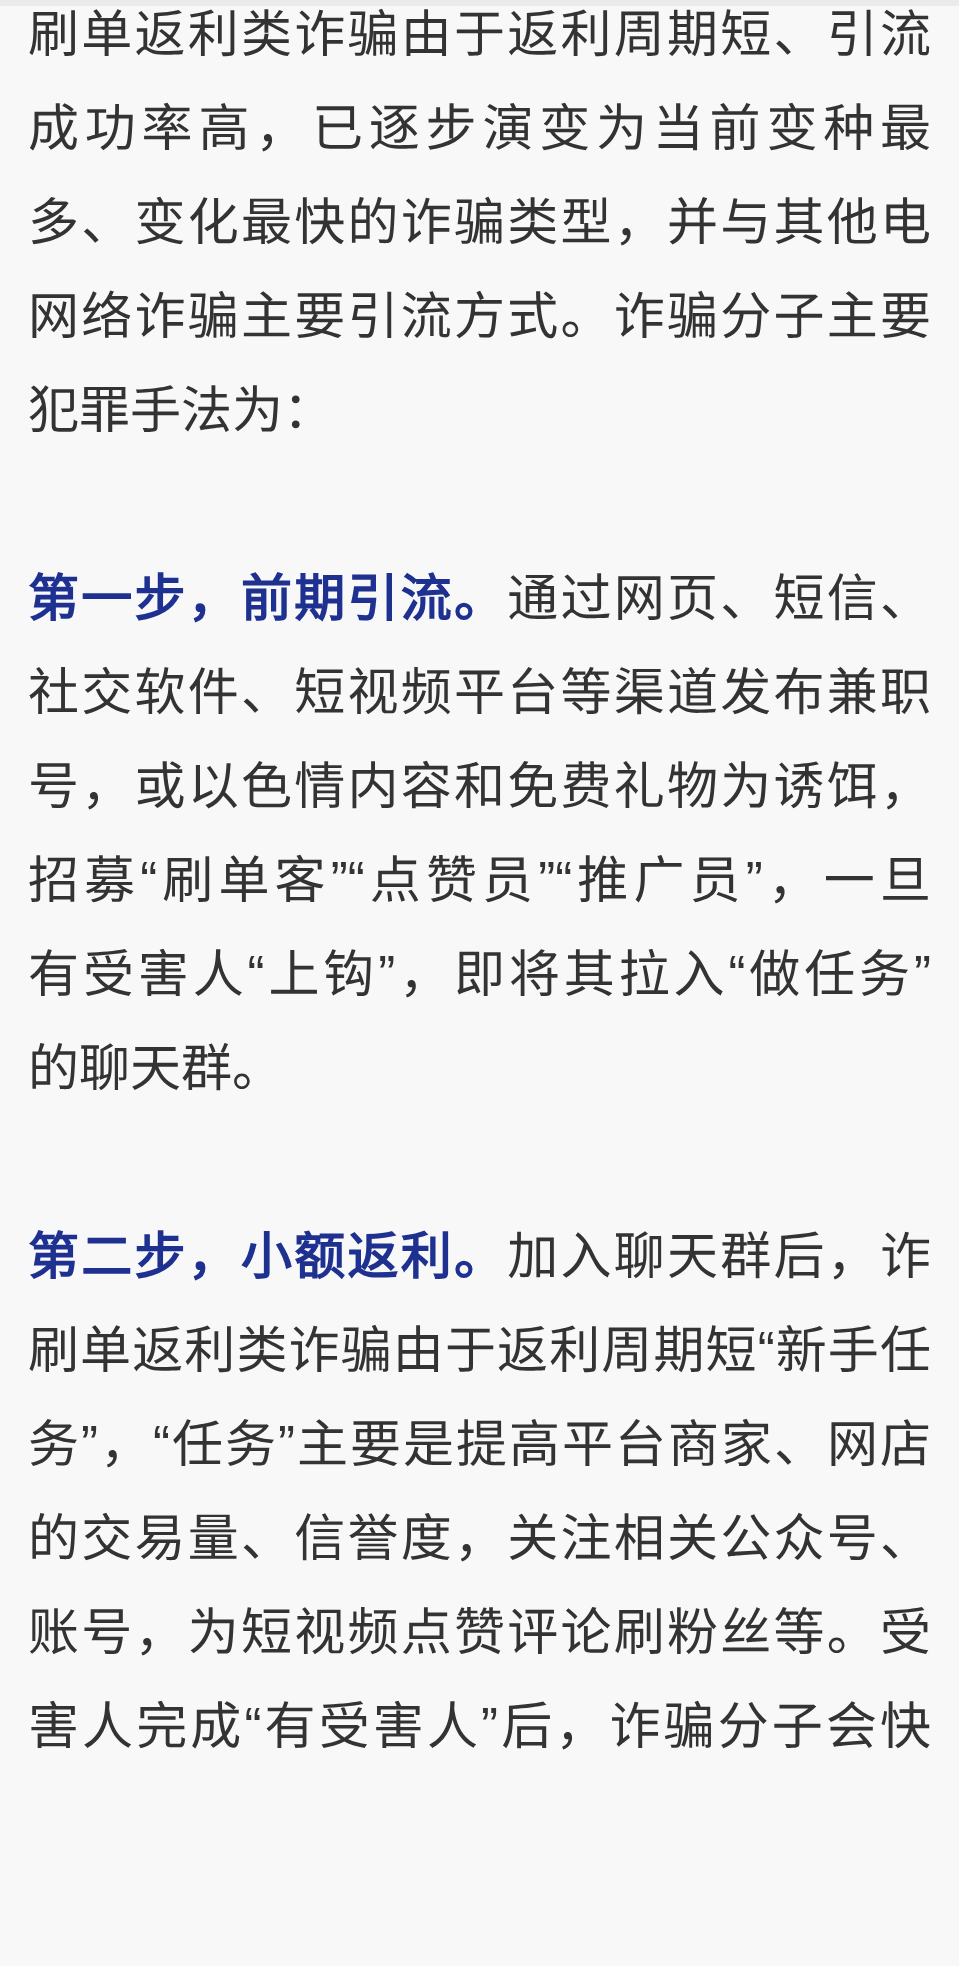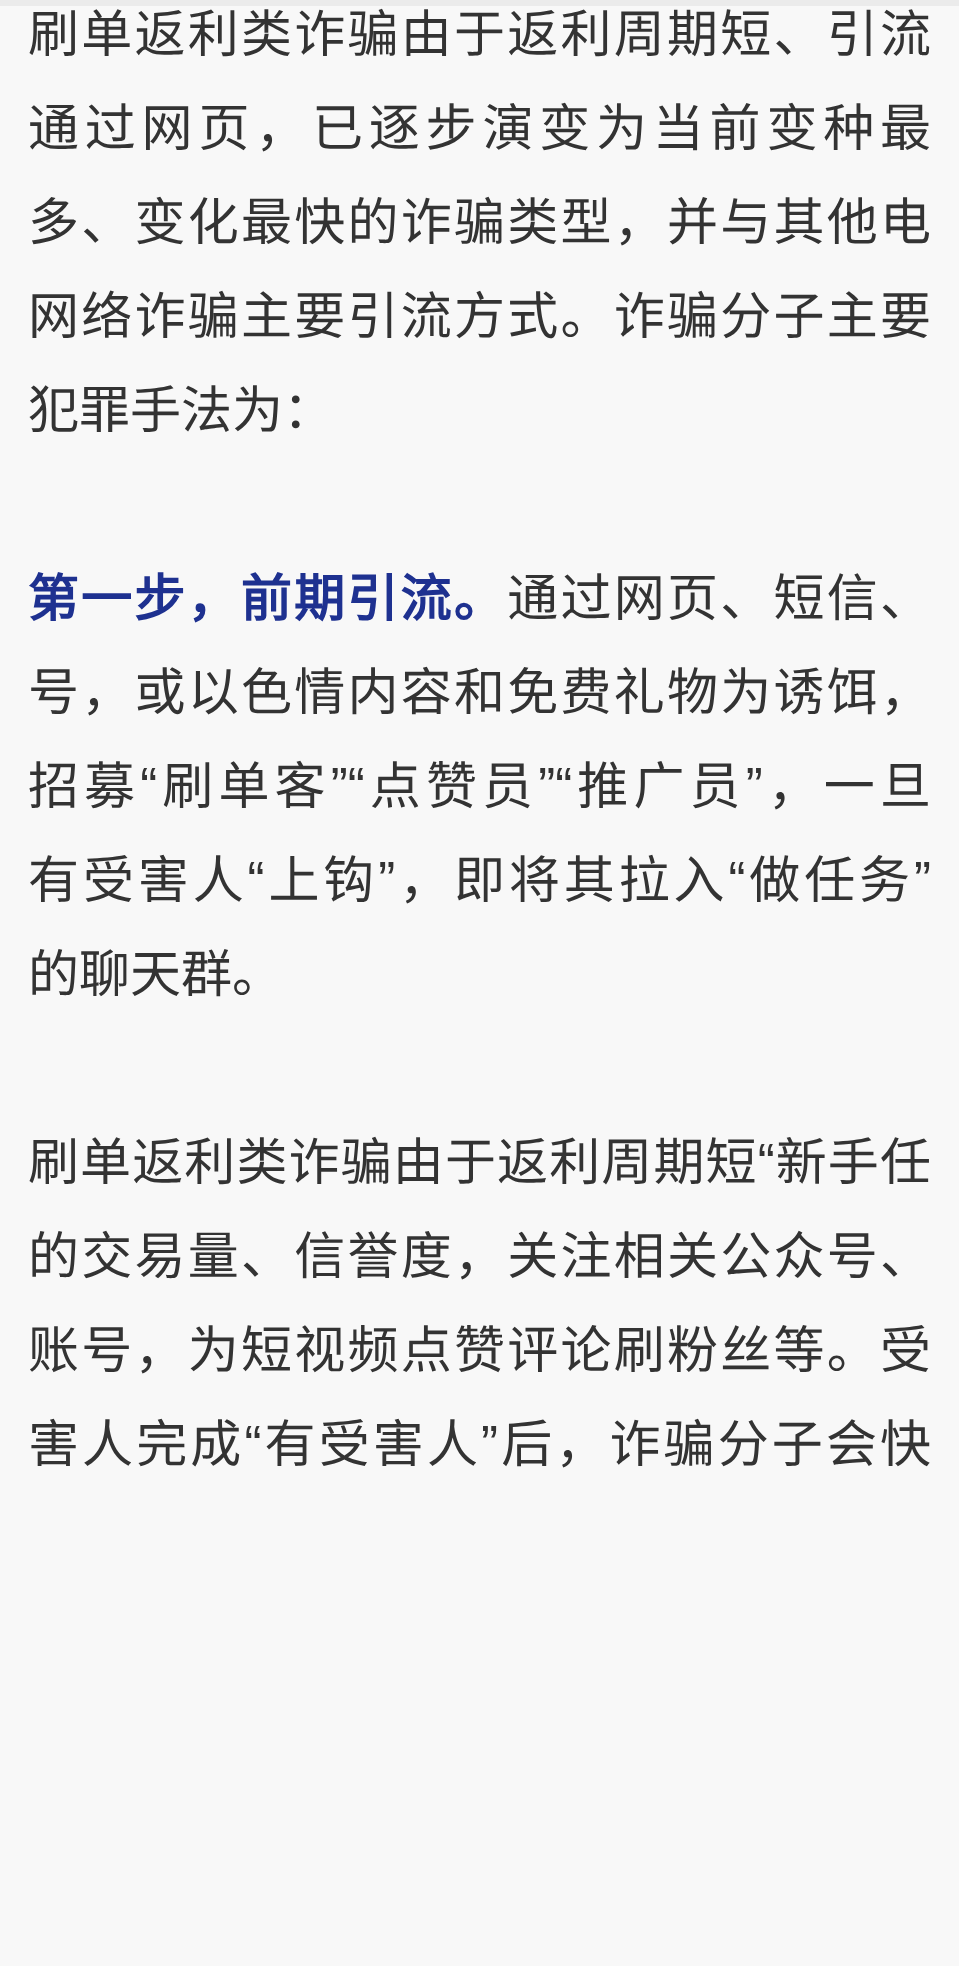--- a/index.html
+++ b/index.html
@@ -44,34 +44,37 @@
 </style>
 </head>
 <body>
 
 <div class="top-edge"></div>
 
 <div class="article">
 
   <div class="para">
     <div class="line">刷单返利类诈骗由于返利周期短、引流</div>
-    <div class="line">通过网页，已逐步演变为当前变种最</div>
+    <div class="line">成功率高，已逐步演变为当前变种最</div>
     <div class="line">多、变化最快的诈骗类型，并与其他电</div>
     <div class="line">网络诈骗主要引流方式。诈骗分子主要</div>
     <div class="line short">犯罪手法为：</div>
   </div>
 
   <div class="para">
     <div class="line"><span class="step-heading">第一步，前期引流。</span><span>通过网页、短信、</span></div>
+    <div class="line">社交软件、短视频平台等渠道发布兼职</div>
     <div class="line">号，或以色情内容和免费礼物为诱饵，</div>
     <div class="line">招募“刷单客”“点赞员”“推广员”，一旦</div>
     <div class="line">有受害人“上钩”，即将其拉入“做任务”</div>
     <div class="line short">的聊天群。</div>
   </div>
 
   <div class="para">
+    <div class="line"><span class="step-heading">第二步，小额返利。</span><span>加入聊天群后，诈</span></div>
     <div class="line">刷单返利类诈骗由于返利周期短“新手任</div>
+    <div class="line">务”，“任务”主要是提高平台商家、网店</div>
     <div class="line">的交易量、信誉度，关注相关公众号、</div>
     <div class="line">账号，为短视频点赞评论刷粉丝等。受</div>
     <div class="line">害人完成“有受害人”后，诈骗分子会快</div>
   </div>
 
 </div>
 
 </body></html>

